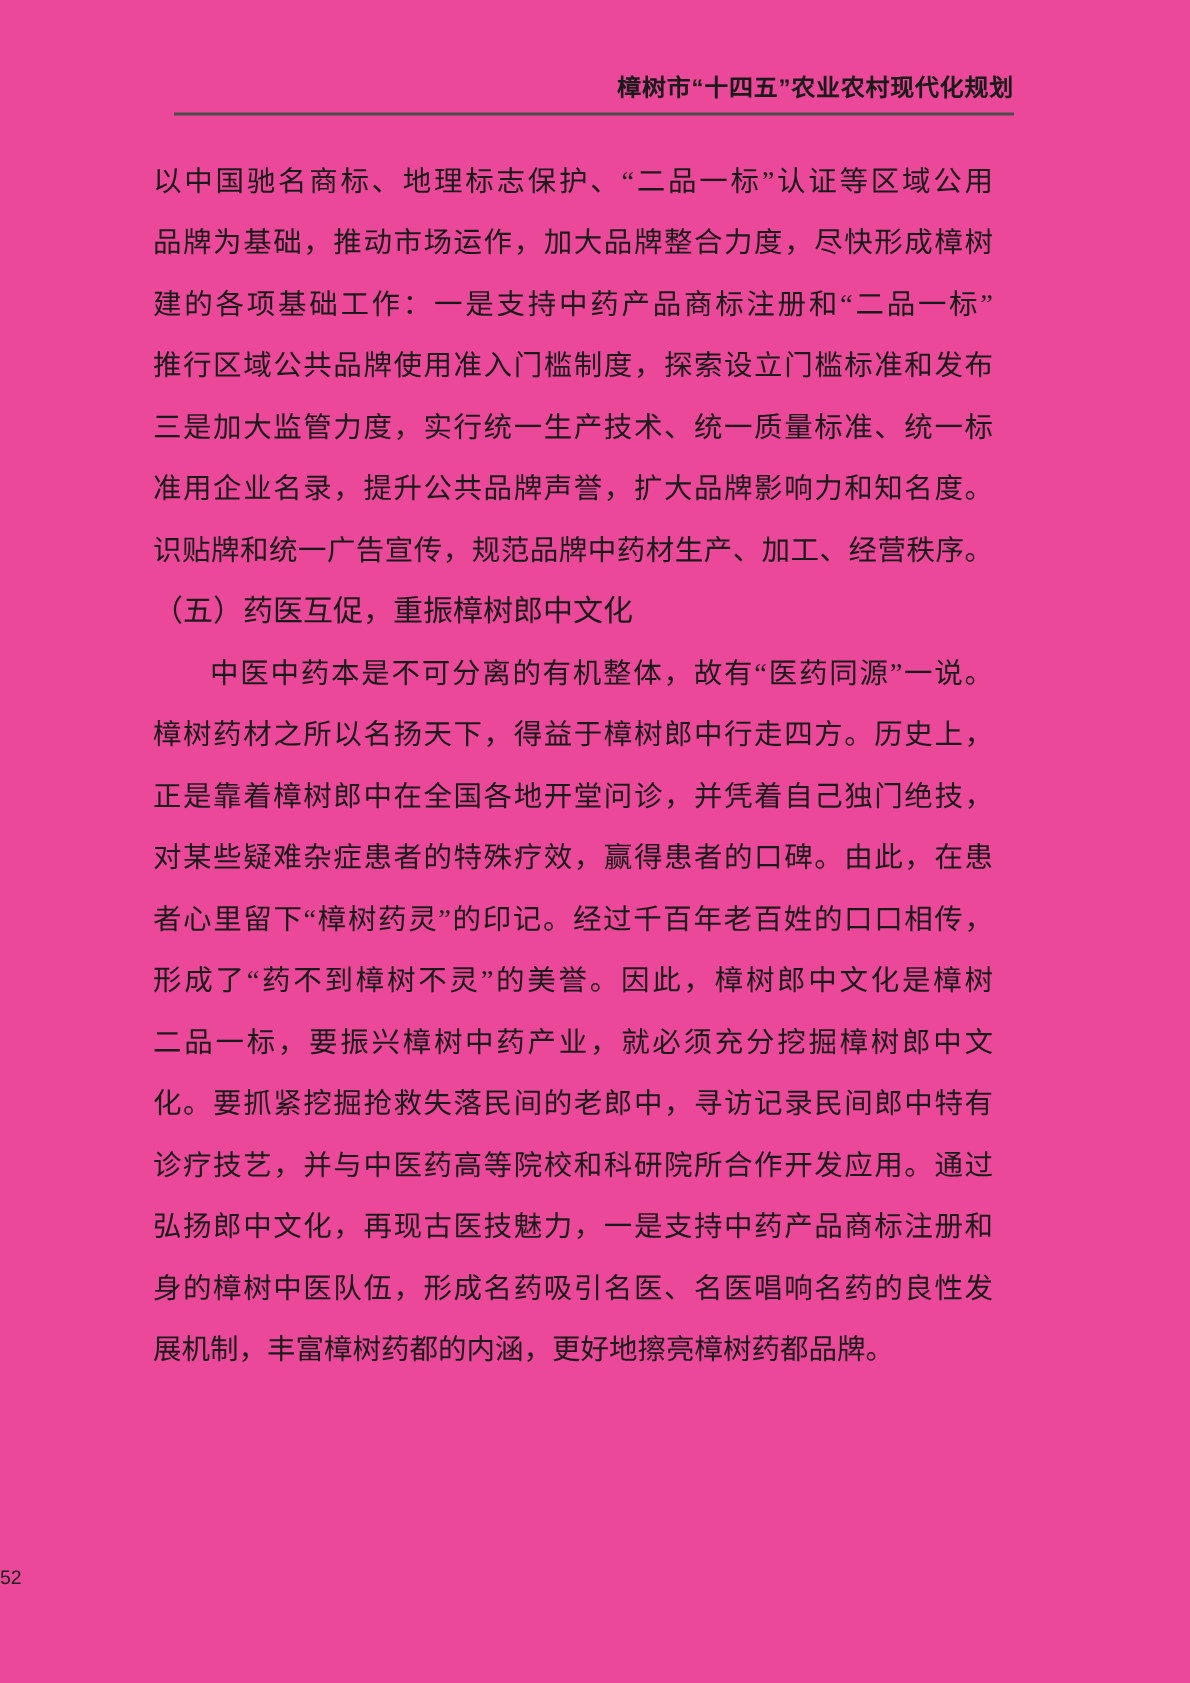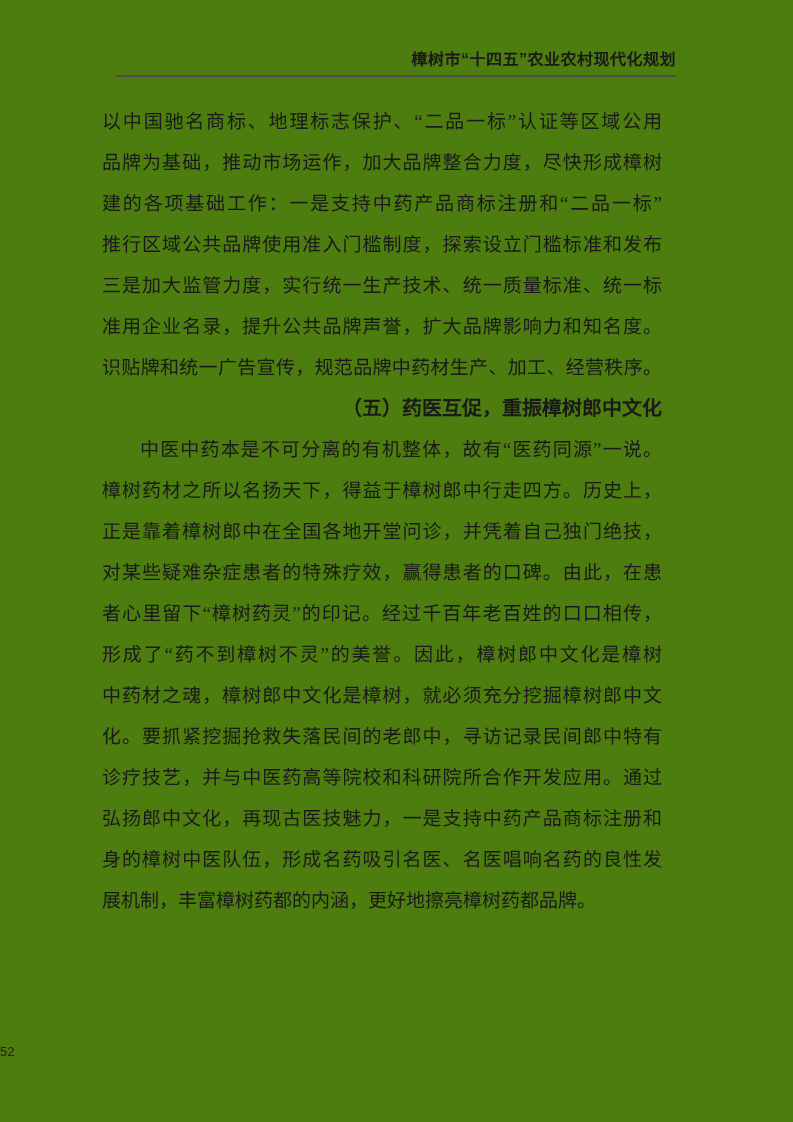--- a/index.html
+++ b/index.html
@@ -4,21 +4,21 @@
 <style>
   html, body {
     margin: 0;
     padding: 0;
     background: #ffffff;
   }
   .page {
     position: relative;
     width: 793px;
     height: 1122px;
-    background: #4d7c0f;
+    background: #ec4899;
     overflow: hidden;
     font-family: "Liberation Serif", "DejaVu Serif", serif;
     color: #1a1a1a;
   }
   
   .page-header {
     position: absolute;
     top: 50px;
     left: 116px;
     width: 560px;
@@ -54,22 +54,22 @@
   }
   .doc-body p.line.para-end-left {
     text-align-last: left;
   }
   .doc-body h2.heading {
     margin: 0;
     padding: 0;
     font-size: 20px;
     line-height: 41px;
     height: 41px;
-    font-weight: bold;
-    text-align: right;
+    font-weight: normal;
+    text-align: left;
   }
   
   .page-footer {
     position: absolute;
     top: 1043px;
     left: 0;
     width: 793px;
     text-align: left;
     font-family: "Liberation Sans", "DejaVu Sans", sans-serif;
     font-size: 13px;
@@ -96,21 +96,21 @@
     <p class="line">识贴牌和统一广告宣传，规范品牌中药材生产、加工、经营秩序。</p>
 
     <h2 class="heading">（五）药医互促，重振樟树郎中文化</h2>
 
     <p class="line indent">中医中药本是不可分离的有机整体，故有“医药同源”一说。</p>
     <p class="line">樟树药材之所以名扬天下，得益于樟树郎中行走四方。历史上，</p>
     <p class="line">正是靠着樟树郎中在全国各地开堂问诊，并凭着自己独门绝技，</p>
     <p class="line">对某些疑难杂症患者的特殊疗效，赢得患者的口碑。由此，在患</p>
     <p class="line">者心里留下“樟树药灵”的印记。经过千百年老百姓的口口相传，</p>
     <p class="line">形成了“药不到樟树不灵”的美誉。因此，樟树郎中文化是樟树</p>
-    <p class="line">中药材之魂，樟树郎中文化是樟树，就必须充分挖掘樟树郎中文</p>
+    <p class="line">二品一标，要振兴樟树中药产业，就必须充分挖掘樟树郎中文</p>
     <p class="line">化。要抓紧挖掘抢救失落民间的老郎中，寻访记录民间郎中特有</p>
     <p class="line">诊疗技艺，并与中医药高等院校和科研院所合作开发应用。通过</p>
     <p class="line">弘扬郎中文化，再现古医技魅力，一是支持中药产品商标注册和</p>
     <p class="line">身的樟树中医队伍，形成名药吸引名医、名医唱响名药的良性发</p>
     <p class="line para-end-left">展机制，丰富樟树药都的内涵，更好地擦亮樟树药都品牌。</p>
   </div>
 
   <div class="page-footer">
     <span>52</span>
   </div>

